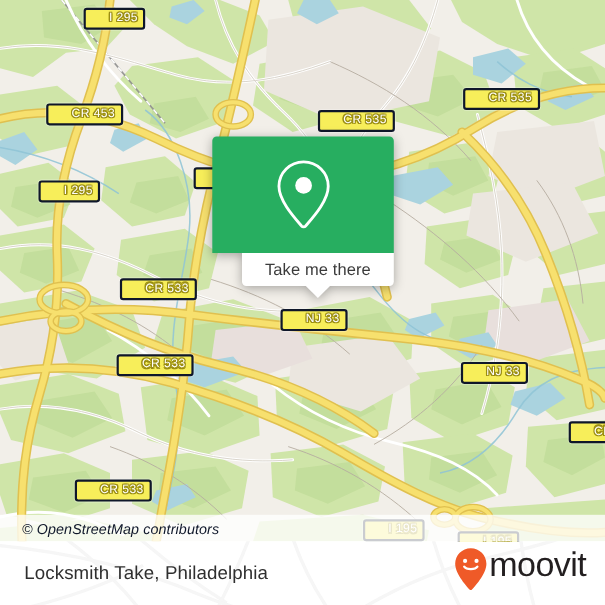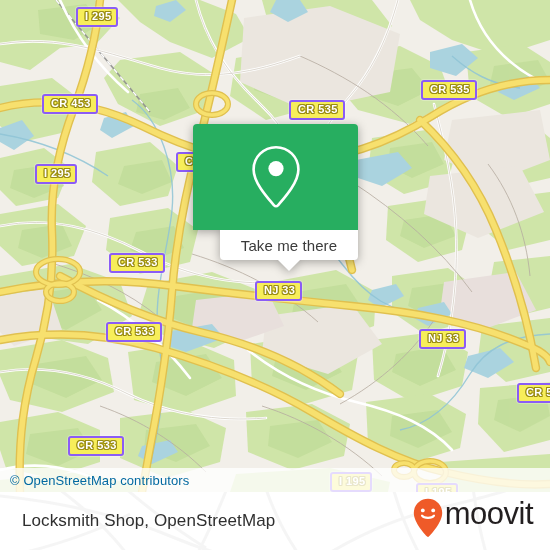--- a/index.html
+++ b/index.html
@@ -14,28 +14,28 @@
   #map-area{
     position:absolute;left:0;top:0;width:550px;height:492px;
     overflow:hidden;background:#f2efe9;
   }
   #map-svg{position:absolute;left:0;top:0;width:550px;height:492px;display:block;}
 
   
   .shield{
     position:absolute;
     background:#f7ee5a;
-    border:2px solid #8b5cf6;
+    border:2px solid #0f172a;
     border-radius:3px;
     color:#ffffff;
     font-size:11px;
-    font-weight:bold;
+    font-weight:normal;
     letter-spacing:.4px;
     line-height:13px;
-    padding:1px 5px 2px 7px;
+    padding:1px 5px 2px 21px;
     white-space:nowrap;
     text-shadow:
       -1px -1px 0 #9a8d13, 1px -1px 0 #9a8d13,
       -1px  1px 0 #9a8d13, 1px  1px 0 #9a8d13,
        0   -1px 0 #9a8d13, 0    1px 0 #9a8d13,
       -1px  0   0 #9a8d13, 1px  0   0 #9a8d13;
     box-shadow:0 0 0 1px rgba(255,255,255,.25);
     z-index:5;
   }
 
@@ -74,21 +74,21 @@
 
   
   #attribution{
     position:absolute;left:0;bottom:0;
     width:550px;height:24px;
     background:rgba(255,255,255,.78);
     display:flex;align-items:center;
     z-index:30;
   }
   #attribution-text{
-    font-size:13px;color:#0369a1;padding-left:10px;letter-spacing:.1px;
+    font-size:13px;color:#0f172a;padding-left:20px;letter-spacing:.1px;font-style:italic;
   }
 
   
   #footer{
     position:absolute;left:0;top:492px;width:550px;height:58px;
     background:#ffffff;overflow:hidden;
   }
   #footer-bg{position:absolute;left:0;top:-30px;width:550px;height:110px;opacity:.07;}
   #footer-title{
     position:absolute;left:22px;top:50%;transform:translateY(-50%);
@@ -342,21 +342,21 @@
         <path d="M188,110 C208,72 226,34 236,0"></path>
         <path d="M258,0 C268,40 284,76 312,110"></path>
         <path d="M0,34 C60,40 124,54 180,78 C238,102 300,110 368,106"></path>
         <path d="M386,0 C396,40 408,76 430,110"></path>
         <path d="M470,0 C474,40 480,76 492,110"></path>
         <path d="M300,110 C340,82 386,58 440,46 C490,34 528,24 550,10"></path>
         <path d="M0,96 C48,86 92,72 130,52"></path>
       </g>
     </svg>
 
-    <div id="footer-title">Locksmith Shop, OpenStreetMap</div>
+    <div id="footer-title">Locksmith Take, Philadelphia</div>
 
     <div id="brand">
       <span id="brand-mark">
         <svg width="30" height="42" viewBox="0 0 30 42" aria-hidden="true">
           <path d="M15 0.8 C7.1 0.8 0.8 7.1 0.8 15 C0.8 24.6 12.2 36.6 14.1 38.6 C14.6 39.1 15.4 39.1 15.9 38.6 C17.8 36.6 29.2 24.6 29.2 15 C29.2 7.1 22.9 0.8 15 0.8 Z" fill="#ef5a28"></path>
           <circle cx="9.8" cy="12.4" r="1.9" fill="#ffffff"></circle>
           <circle cx="20.2" cy="12.4" r="1.9" fill="#ffffff"></circle>
           <path d="M9 17.6 C11 20.6 19 20.6 21 17.6" stroke="#ffffff" stroke-width="2.1" fill="none" stroke-linecap="round"></path>
         </svg>
       </span>

